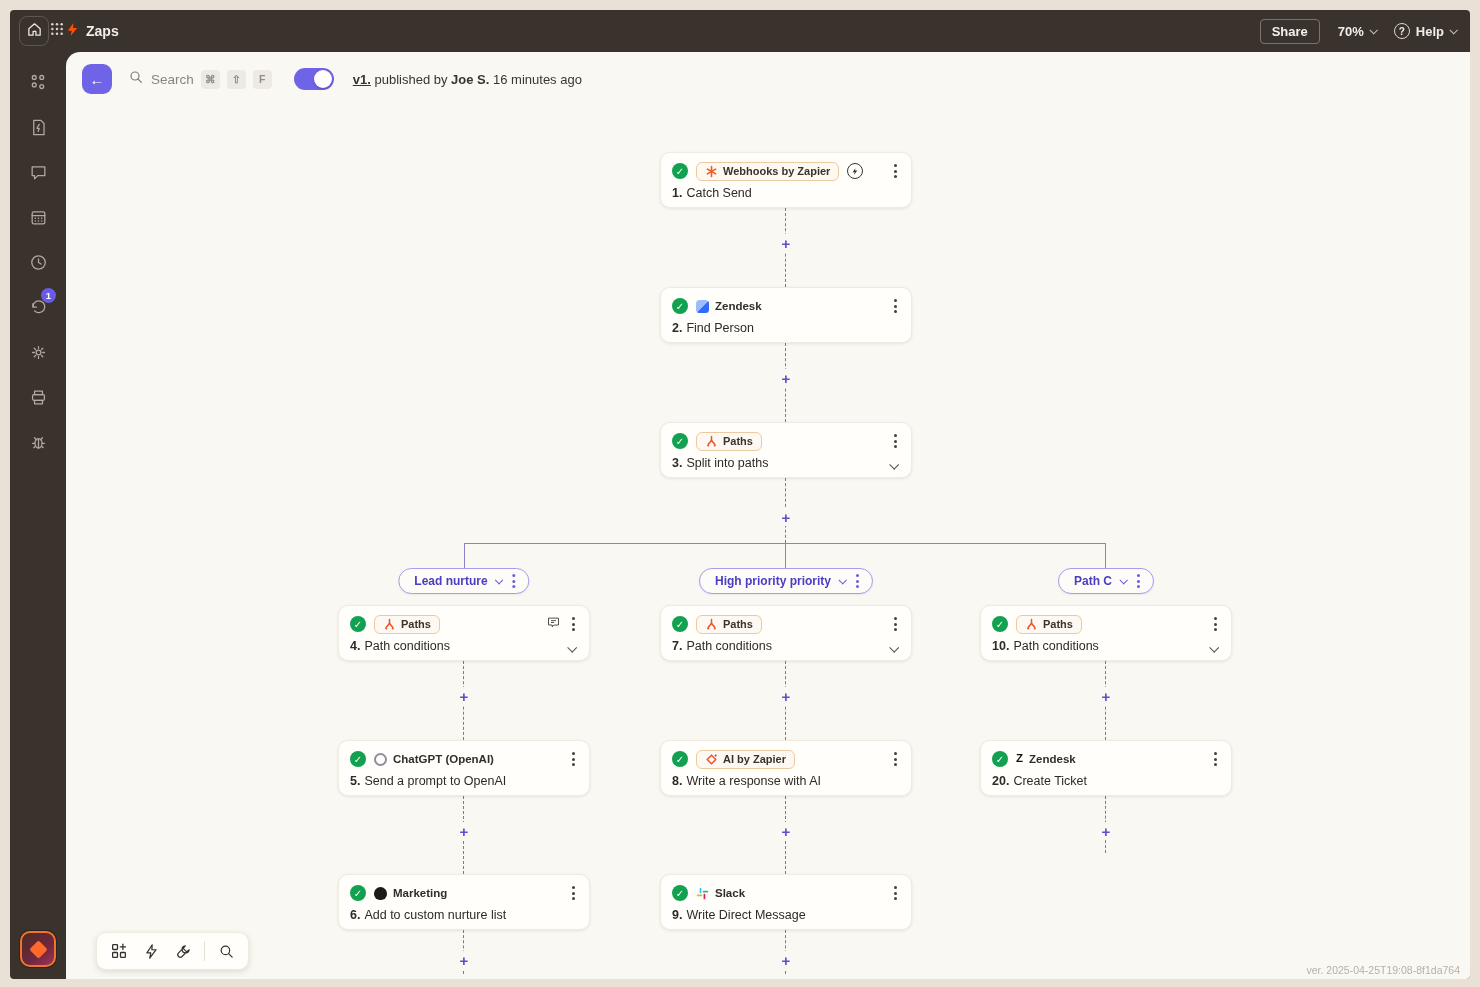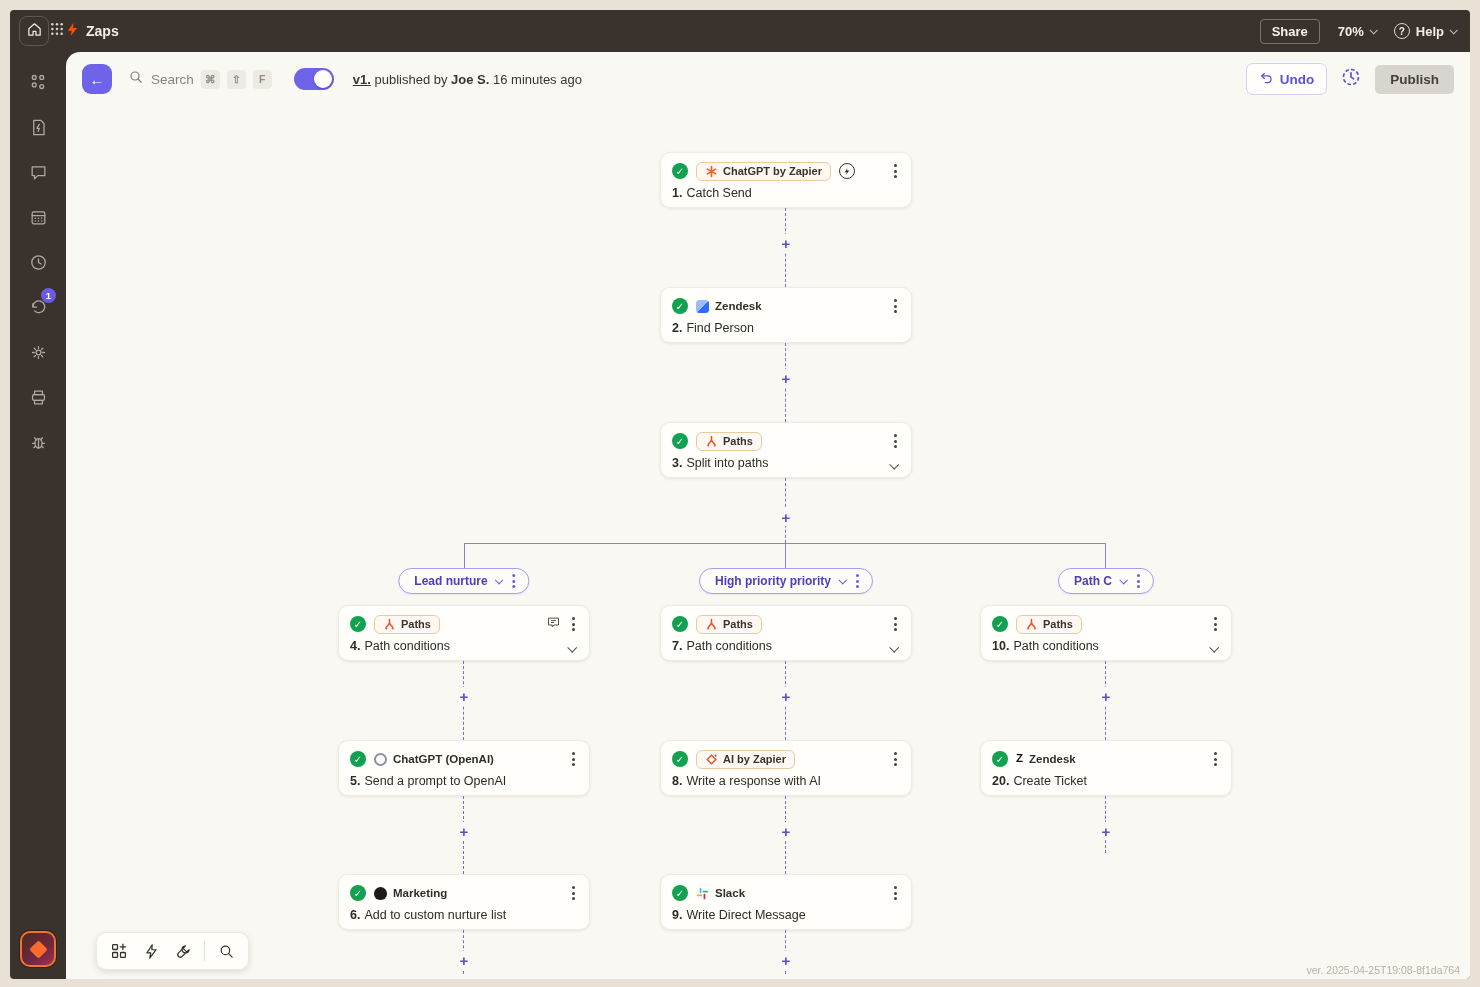--- a/index.html
+++ b/index.html
@@ -233,36 +233,20 @@
       </div>
       <div class="toggle">
           <span class="knob"></span>
         </div>
       <div class="version-line">
         <span class="v">v1.</span>
         <span>published by</span>
         <span class="auth">Joe S.</span>
         <span>16 minutes ago</span>
       </div>
-      <div class="editbar-right">
-        <div class="undo-btn">
-          <span><svg width="15" height="15" viewBox="0 0 24 24">
-                <path d="M8.5 5.5 L4.5 9.5 L8.5 13.5" fill="none" stroke="#5c50d8" stroke-width="2" stroke-linecap="round" stroke-linejoin="round"></path>
-                <path d="M4.5 9.5 H14 a5.3 5.3 0 0 1 0 10.6 H10" fill="none" stroke="#5c50d8" stroke-width="2" stroke-linecap="round"></path>
-              </svg></span>
-          <span>Undo</span>
-        </div>
-        <div class="timer-btn">
-          <span><svg width="22" height="22" viewBox="0 0 24 24">
-                <circle cx="12" cy="12" r="8.2" fill="none" stroke="#5c50d8" stroke-width="1.8" stroke-dasharray="4 2.4"></circle>
-                <path d="M12 12 L12 7.4 M12 12 L15 14" stroke="#5c50d8" stroke-width="1.8" stroke-linecap="round"></path>
-              </svg></span>
-        </div>
-        <div class="publish-btn">Publish</div>
-      </div>
     </div>
 
     <div class="canvas">
 
       <div class="conn" style="left:719px; top:102px; height:79px;"></div>
       <div class="plus" style="left:711px; top:128px;">+</div>
       <div class="conn" style="left:719px; top:237px; height:79px;"></div>
       <div class="plus" style="left:711px; top:263px;">+</div>
       <div class="conn" style="left:719px; top:372px; height:65px;"></div>
       <div class="plus" style="left:711px; top:402px;">+</div>
@@ -323,21 +307,21 @@
         <div class="crow">
           <span class="check">✓</span>
           <span class="chip">
             <svg class="ic12" viewBox="0 0 12 12">
                 <g stroke="#f05c23" stroke-width="1.5" stroke-linecap="round">
                   <path d="M6 1.5 V10.5"></path>
                   <path d="M2.2 3.8 L9.8 8.2"></path>
                   <path d="M9.8 3.8 L2.2 8.2"></path>
                 </g>
               </svg>
-            <span>ChatGPT by Zapier</span>
+            <span>Webhooks by Zapier</span>
           </span>
           <span class="instant">
               <svg width="8" height="9" viewBox="0 0 24 24">
                 <path d="M13 2 L5 14 H11 L9.5 22 L19 9 H12.5 Z" fill="#3b3530"></path>
               </svg>
             </span>
           <span class="sp"></span>
           <span class="dots">
               <i></i>
               <i></i>

